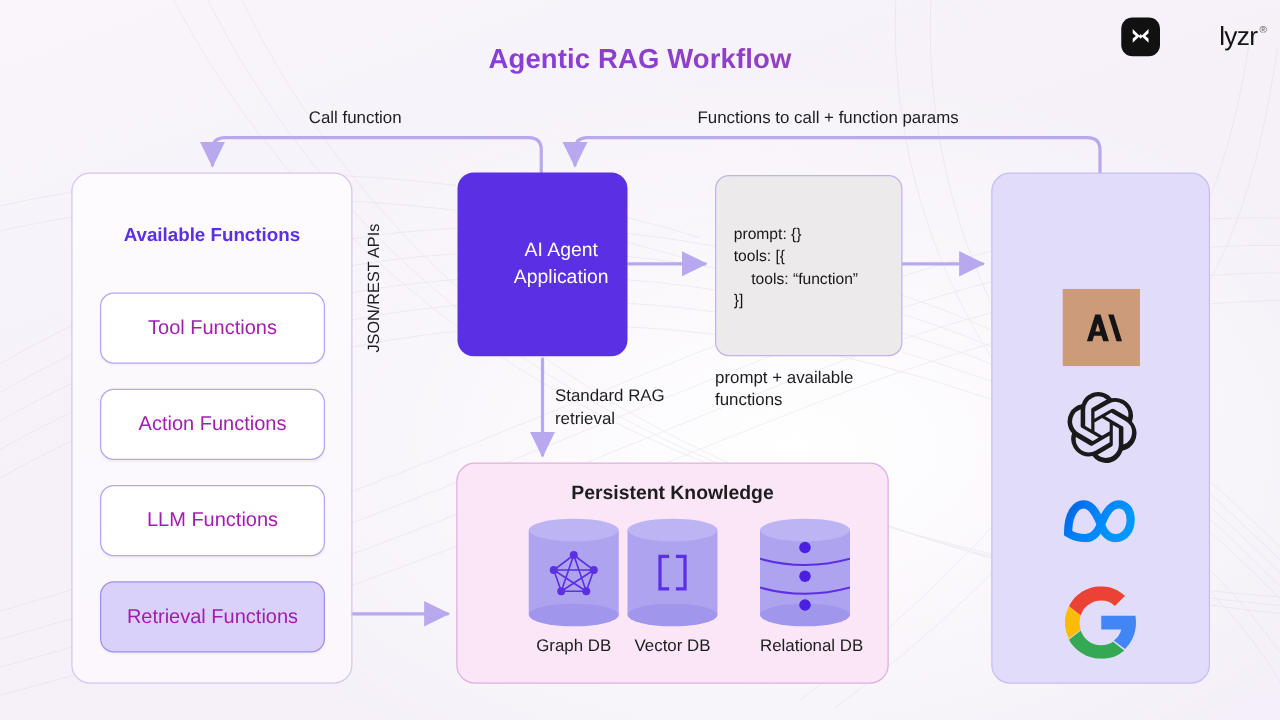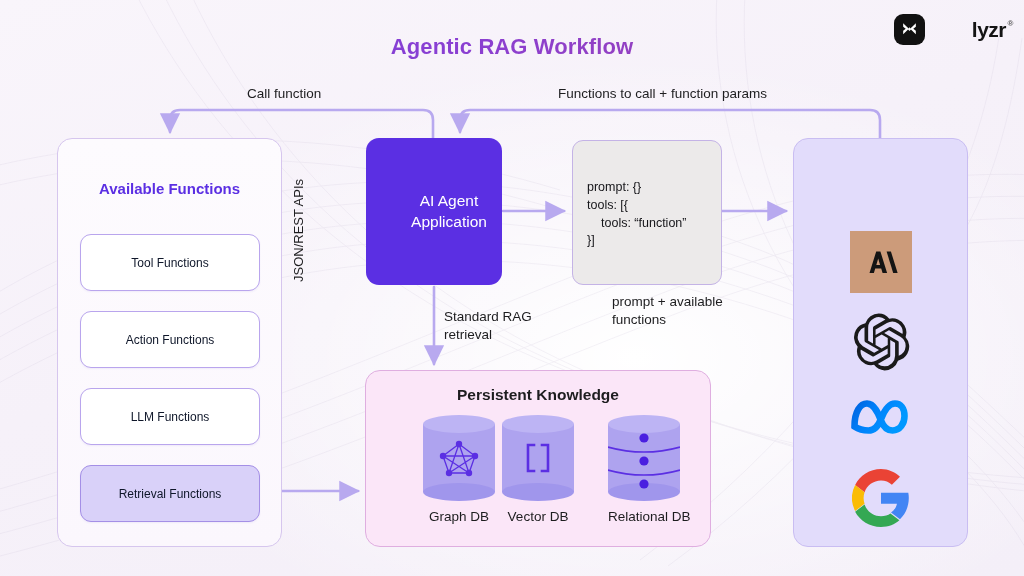--- a/index.html
+++ b/index.html
@@ -25,21 +25,21 @@
     text-align:center; font-size:22px; font-weight:bold;
     letter-spacing:.1px;
     background:linear-gradient(90deg,#6d3fe0 0%, #8a3fd2 45%, #a6439f 100%);
     -webkit-background-clip:text; background-clip:text; color:transparent;
   }
   .lbl { position:absolute; font-size:13.5px; color:#1d1d1f; line-height:1.35; }
 
   
   .logo { position:absolute; right:18px; top:14px; display:flex; align-items:center; gap:7px; }
   .logo-mark { width:31px; height:31px; border-radius:9px; background:#111; display:flex; align-items:center; justify-content:center; }
-  .logo-word { font-size:21px; font-weight:700; color:#141414; letter-spacing:-.5px; position:relative;margin-left:40px; }
+  .logo-word { font-size:21px; font-weight:400; color:#141414; letter-spacing:-.5px; position:relative;margin-left:40px; }
   .logo-word sup { font-size:8px; position:absolute; top:1px; right:-7px; color:#555; }
 
   
   .panel { position:absolute; border-radius:15px; }
   #panel-functions {
     left:57px; top:138px; width:225px; height:409px;
     background:linear-gradient(180deg,#fdfbfe 0%, #fbf7fd 100%);
     border:1.4px solid #d6c6ee;
   }
   #panel-llm {
@@ -52,41 +52,41 @@
   }
   .panel-title { position:absolute; left:0; right:0; text-align:center; font-size:15px; font-weight:bold; }
   #panel-functions .panel-title, #panel-llm .panel-title { top:41px; color:#5b2fe3; }
   #panel-knowledge .panel-title { top:15px; color:#1d1d1f; font-size:15.5px; }
 
   
   .fn-box {
     position:absolute; left:22px; width:180px; height:57px;
     border-radius:11px; border:1.4px solid #b9a5ed; background:#fff;
     display:flex; align-items:center; justify-content:center;
-    font-size:12px; color:#0f172a;
+    font-size:16px; color:#a21caf;
     box-shadow:0 1px 2px rgba(90,50,200,.07);
   }
   .fn-box.active { background:#d9d1f9; border-color:#a48fe6; }
 
   
   #agent {
     position:absolute; left:366px; top:138px; width:136px; height:147px;
     border-radius:13px; background:#5b2fe3;
     display:flex; align-items:center; justify-content:center;
     text-align:center; color:#fff; font-size:15.5px; line-height:1.35;padding-left:30px;
   }
 
   
   #codebox {
     position:absolute; left:572px; top:140px; width:150px; height:145px;
     border-radius:11px; background:#eceaea; border:1.4px solid #c4b3e6;
     padding:38px 0 0 14px; font-size:12.5px; color:#16161a; line-height:1.42;
   }
   #codebox .ind { padding-left:14px; }
-  #code-caption { position:absolute; left:572px; top:293px; width:150px; font-size:13.5px; color:#1d1d1f; line-height:1.34;margin-left:40px; }
+  #code-caption { position:absolute; left:572px; top:293px; width:150px; font-size:13.5px; color:#1d1d1f; line-height:1.34; }
 
   
   .db { position:absolute; top:415px; width:72px; }
   .cyl { position:relative; width:72px; height:85px; }
   .cyl .body { position:absolute; left:0; top:9px; width:72px; height:68px; background:#aea3ef; }
   .cyl .top { position:absolute; left:0; top:0; width:72px; height:18px; border-radius:50%; background:#bdb4f4; }
   .cyl .bot { position:absolute; left:0; top:68px; width:72px; height:18px; border-radius:50%; background:#a096ec; }
   .cyl .ico { position:absolute; inset:0; display:flex; align-items:center; justify-content:center; z-index:3; }
   .db-label { text-align:center; margin-top:9px; font-size:13.5px; color:#1d1d1f; white-space:nowrap; }
 

